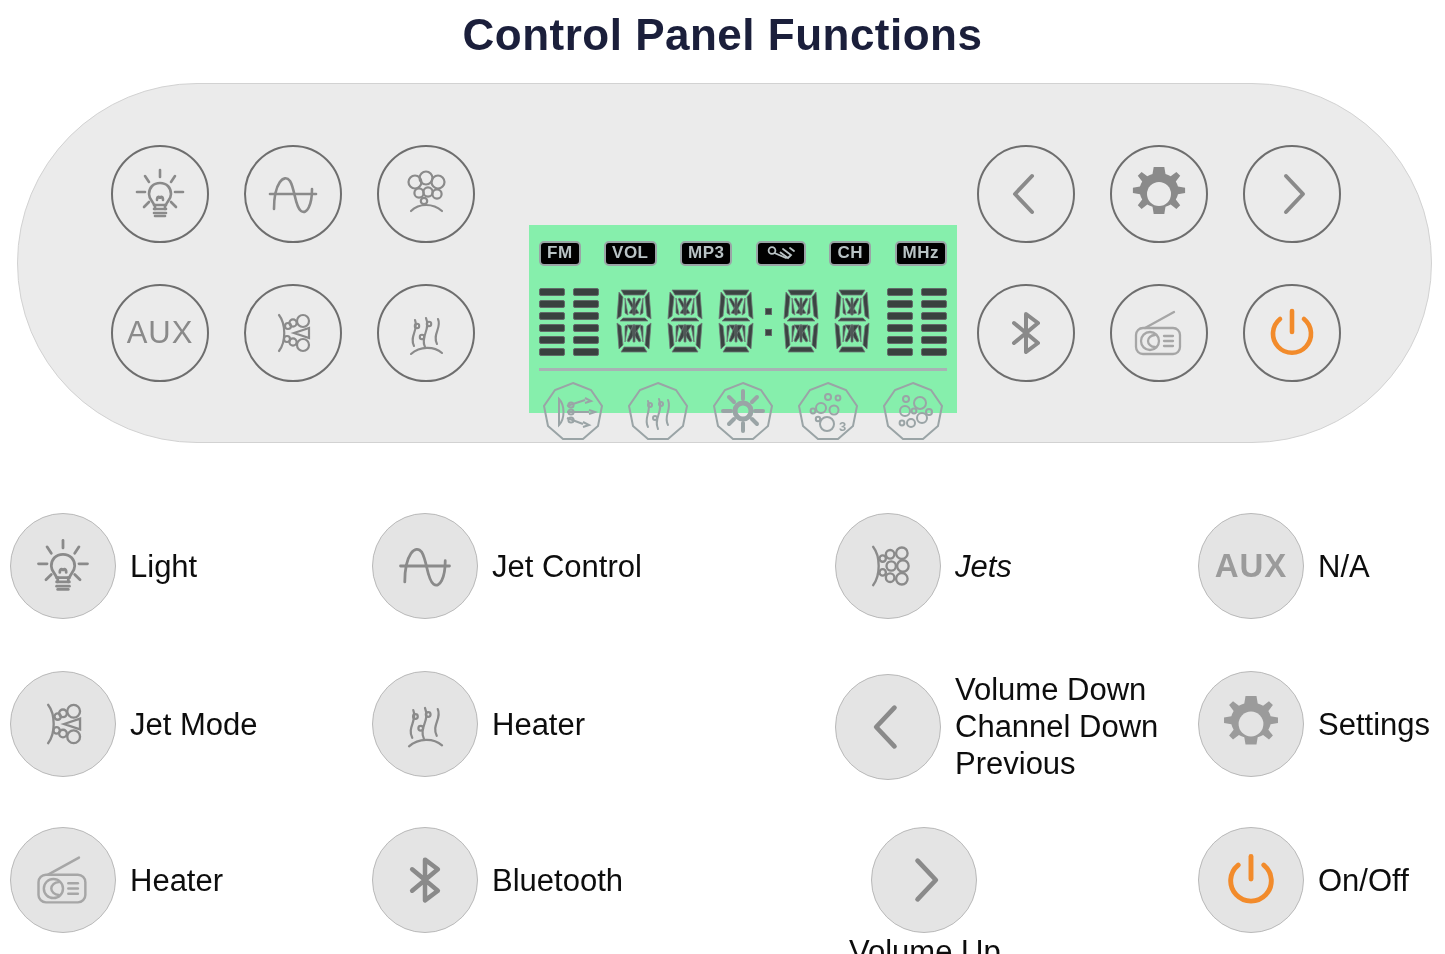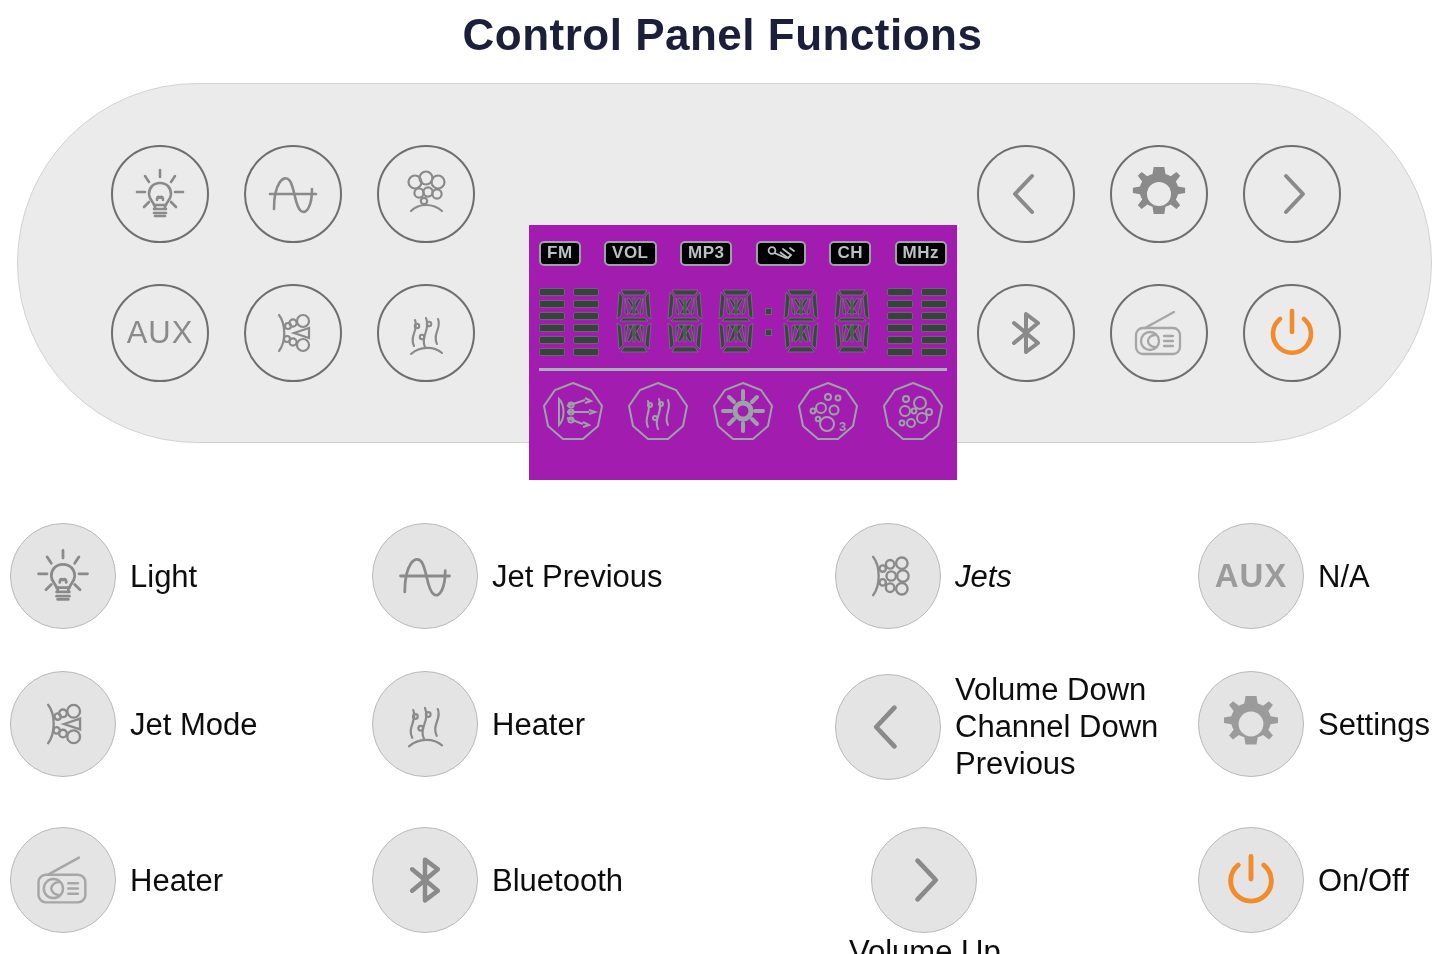--- a/index.html
+++ b/index.html
@@ -40,22 +40,22 @@
   }
   .panel-btn svg{display:block;}
   .aux-text{
     font-size:31px;color:#8a8a8a;letter-spacing:1px;font-weight:400;
     font-family:"Liberation Sans", sans-serif;
   }
   
   #lcd{
     position:absolute;
     left:511px;top:141px;
-    width:428px;height:255px;
-    background:#a21caf;
+    width:428px;height:188px;
+    background:#86efac;
     box-sizing:border-box;
   }
   #lcd-toprow{
     position:absolute;left:10px;top:13px;width:408px;height:30px;
     display:flex;justify-content:space-between;align-items:center;
   }
   .lcd-tag{
     border:2px solid #9aa4a6;
     border-radius:5px;
     color:#b9c3c5;
@@ -502,21 +502,21 @@
       <svg width="58" height="58" viewBox="0 0 58 58" fill="none" stroke="#F28B2B" stroke-width="4.6" stroke-linecap="round">
         <path d="M17 15 A19 19 0 1 0 41 15"></path>
         <path d="M29 7 L29 28"></path>
       </svg>
     </span>
   </div>
 </div>
 
 <div id="legend">
 
-  <div class="legend-row" style="top:28px;">
+  <div class="legend-row" style="top:18px;">
     <div class="legend-cell" style="position:absolute;left:10px;">
       <span class="legend-icon">
         <svg width="66" height="66" viewBox="0 0 62 62" fill="none" stroke="#8a8a8a" stroke-width="2.6" stroke-linecap="round">
           <path d="M31 7 L31 14"></path>
             <path d="M16 13 L20 19"></path>
             <path d="M46 13 L42 19"></path>
           <path d="M8 29 L16 29"></path>
             <path d="M54 29 L46 29"></path>
           <path d="M15 44 L20 39"></path>
             <path d="M47 44 L42 39"></path>
@@ -532,21 +532,21 @@
       <span class="legend-label">Light</span>
     </div>
 
     <div class="legend-cell" style="position:absolute;left:372px;">
       <span class="legend-icon">
         <svg width="66" height="66" viewBox="0 0 62 62" fill="none" stroke="#8a8a8a" stroke-width="2.6" stroke-linecap="round">
           <path d="M12 46 C12 20 22 10 28 18 C33 26 33 44 39 48 C45 52 50 42 50 26"></path>
           <path d="M8 31 L54 31"></path>
         </svg>
       </span>
-      <span class="legend-label">Jet Previous</span>
+      <span class="legend-label">Jet Control</span>
     </div>
 
     <div class="legend-cell" style="position:absolute;left:835px;font-style:italic;">
       <span class="legend-icon">
         <svg width="66" height="66" viewBox="0 0 62 62" fill="none" stroke="#8a8a8a" stroke-width="2.2">
           <path d="M17 13 C24 22 24 40 17 49" stroke-linecap="round"></path>
           <circle cx="26" cy="24" r="3"></circle>
             <circle cx="26" cy="37" r="3"></circle>
           <circle cx="33" cy="20" r="4"></circle>
             <circle cx="34" cy="31" r="4.4"></circle>

